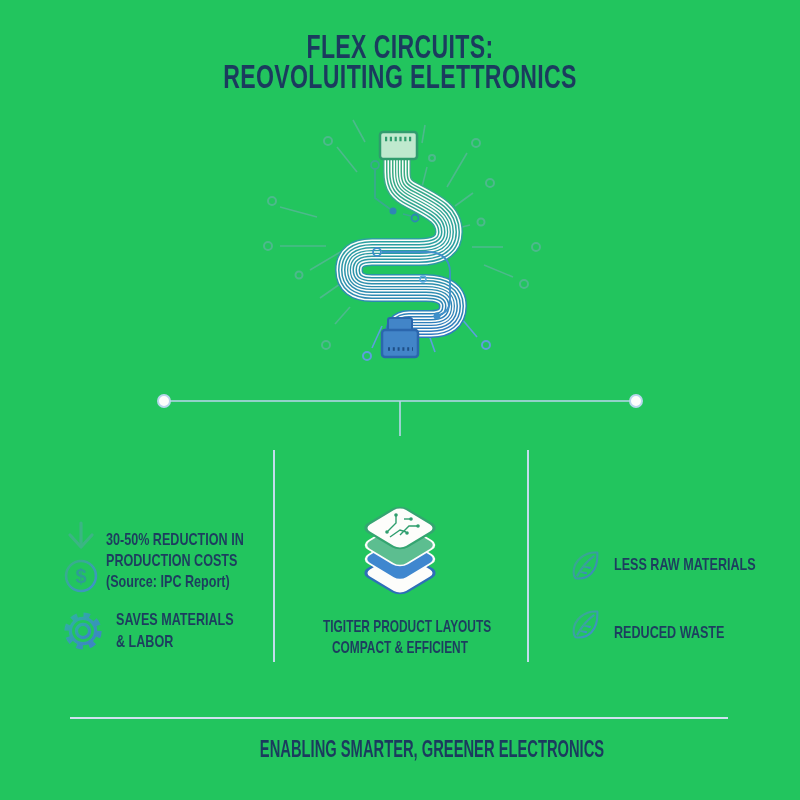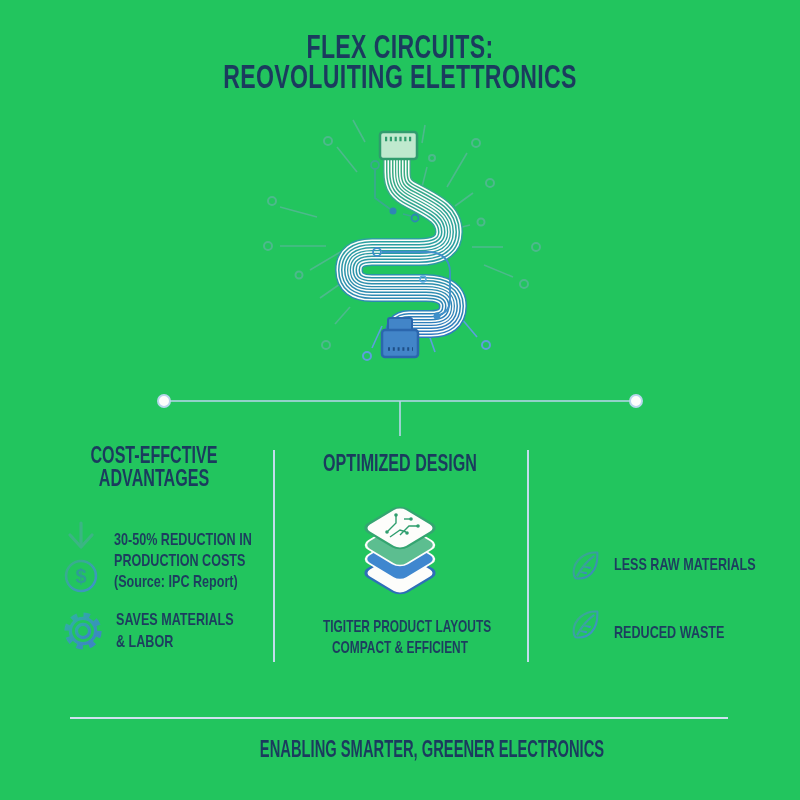--- a/index.html
+++ b/index.html
@@ -26,21 +26,21 @@
   .h-right{left:536px;top:444px;width:224px;}
 
   .v-divider{position:absolute;top:450px;width:2px;height:212px;background:#c3dced;}
   .vd-1{left:273px;} .vd-2{left:527px;}
 
   .item-row{position:absolute;display:flex;}
   .icon-col{display:flex;flex-direction:column;align-items:center;}
   .item-text{font-weight:bold;font-size:17px;line-height:21px;color:#1d3d5f;}
 
   .row-cost1{left:62px;top:520px;}
-  .row-cost1 .item-text{margin-left:14px;margin-top:9px;}
+  .row-cost1 .item-text{margin-left:6px;margin-top:9px;}
   .row-cost2{left:60px;top:608px;align-items:center;}
   .row-cost2 .item-text{margin-left:10px;line-height:22px;}
 
   .stack-wrap{position:absolute;left:340px;top:494px;width:120px;height:112px;}
   .mid-caption{position:absolute;left:290px;top:616px;width:220px;text-align:center;
     font-weight:bold;font-size:17px;line-height:21px;color:#1d3d5f;}
 
   .row-env1{left:566px;top:546px;align-items:center;}
   .row-env2{left:566px;top:605px;align-items:flex-end;}
   .env-label{font-weight:bold;font-size:17px;margin-left:10px;color:#1d3d5f;}
@@ -157,24 +157,20 @@
   <svg class="junction" viewBox="0 0 500 55">
     <path d="M20 13 L480 13" stroke="#b9d6ec" stroke-width="1.6" fill="none"></path>
     <path d="M250 13 L250 48" stroke="#b9d6ec" stroke-width="1.6" fill="none"></path>
     <circle cx="14" cy="13" r="6" fill="#fdfdfb" stroke="#b9d6ec" stroke-width="2"></circle>
     <circle cx="486" cy="13" r="6" fill="#fdfdfb" stroke="#b9d6ec" stroke-width="2"></circle>
   </svg>
 
   <div class="v-divider vd-1"></div>
   <div class="v-divider vd-2"></div>
 
-  <div class="col-header h-left">
-    <span class="cond">COST-EFFCTIVE</span>
-    <span class="cond">ADVANTAGES</span>
-  </div>
 
   <div class="item-row row-cost1">
     <div class="icon-col">
       <svg width="32" height="34" viewBox="0 0 32 34">
         <g stroke="#3bb583" stroke-width="3.2" fill="none" stroke-linecap="round" stroke-linejoin="round">
           <path d="M16 3 L16 26"></path>
             <path d="M5 15 L16 27 L27 15"></path>
         </g>
       </svg>
       <svg width="38" height="38" viewBox="0 0 42 42" style="margin-top:3px">
@@ -208,23 +204,20 @@
         <circle cx="21" cy="21" r="11.5" stroke-width="3"></circle>
         <circle cx="21" cy="21" r="6" stroke-width="3"></circle>
       </g>
     </svg>
     <div class="item-text">
       <span class="cond-left">SAVES MATERIALS</span>
       <span class="cond-left">&amp; LABOR</span>
     </div>
   </div>
 
-  <div class="col-header h-mid">
-    <span class="cond">OPTIMIZED DESIGN</span>
-  </div>
 
   <div class="stack-wrap">
     <svg width="120" height="112" viewBox="0 0 120 110">
       <g stroke-linejoin="round">
         <rect x="-27" y="-27" width="54" height="54" rx="10" transform="translate(60,78) scale(1,0.6) rotate(45)" fill="#fdfdfb" stroke="#2e6fb8" stroke-width="3"></rect>
         <rect x="-27" y="-27" width="54" height="54" rx="10" transform="translate(60,64) scale(1,0.6) rotate(45)" fill="#3f87cf" stroke="#fdfdfb" stroke-width="2.5"></rect>
         <rect x="-27" y="-27" width="54" height="54" rx="10" transform="translate(60,50) scale(1,0.6) rotate(45)" fill="#5cbe90" stroke="#fdfdfb" stroke-width="2.5"></rect>
         <rect x="-27" y="-27" width="54" height="54" rx="10" transform="translate(60,33) scale(1,0.6) rotate(45)" fill="#fdfdfb" stroke="#34a571" stroke-width="3"></rect>
       </g>
       <g stroke="#2f9e6e" stroke-width="1.4" fill="none">

